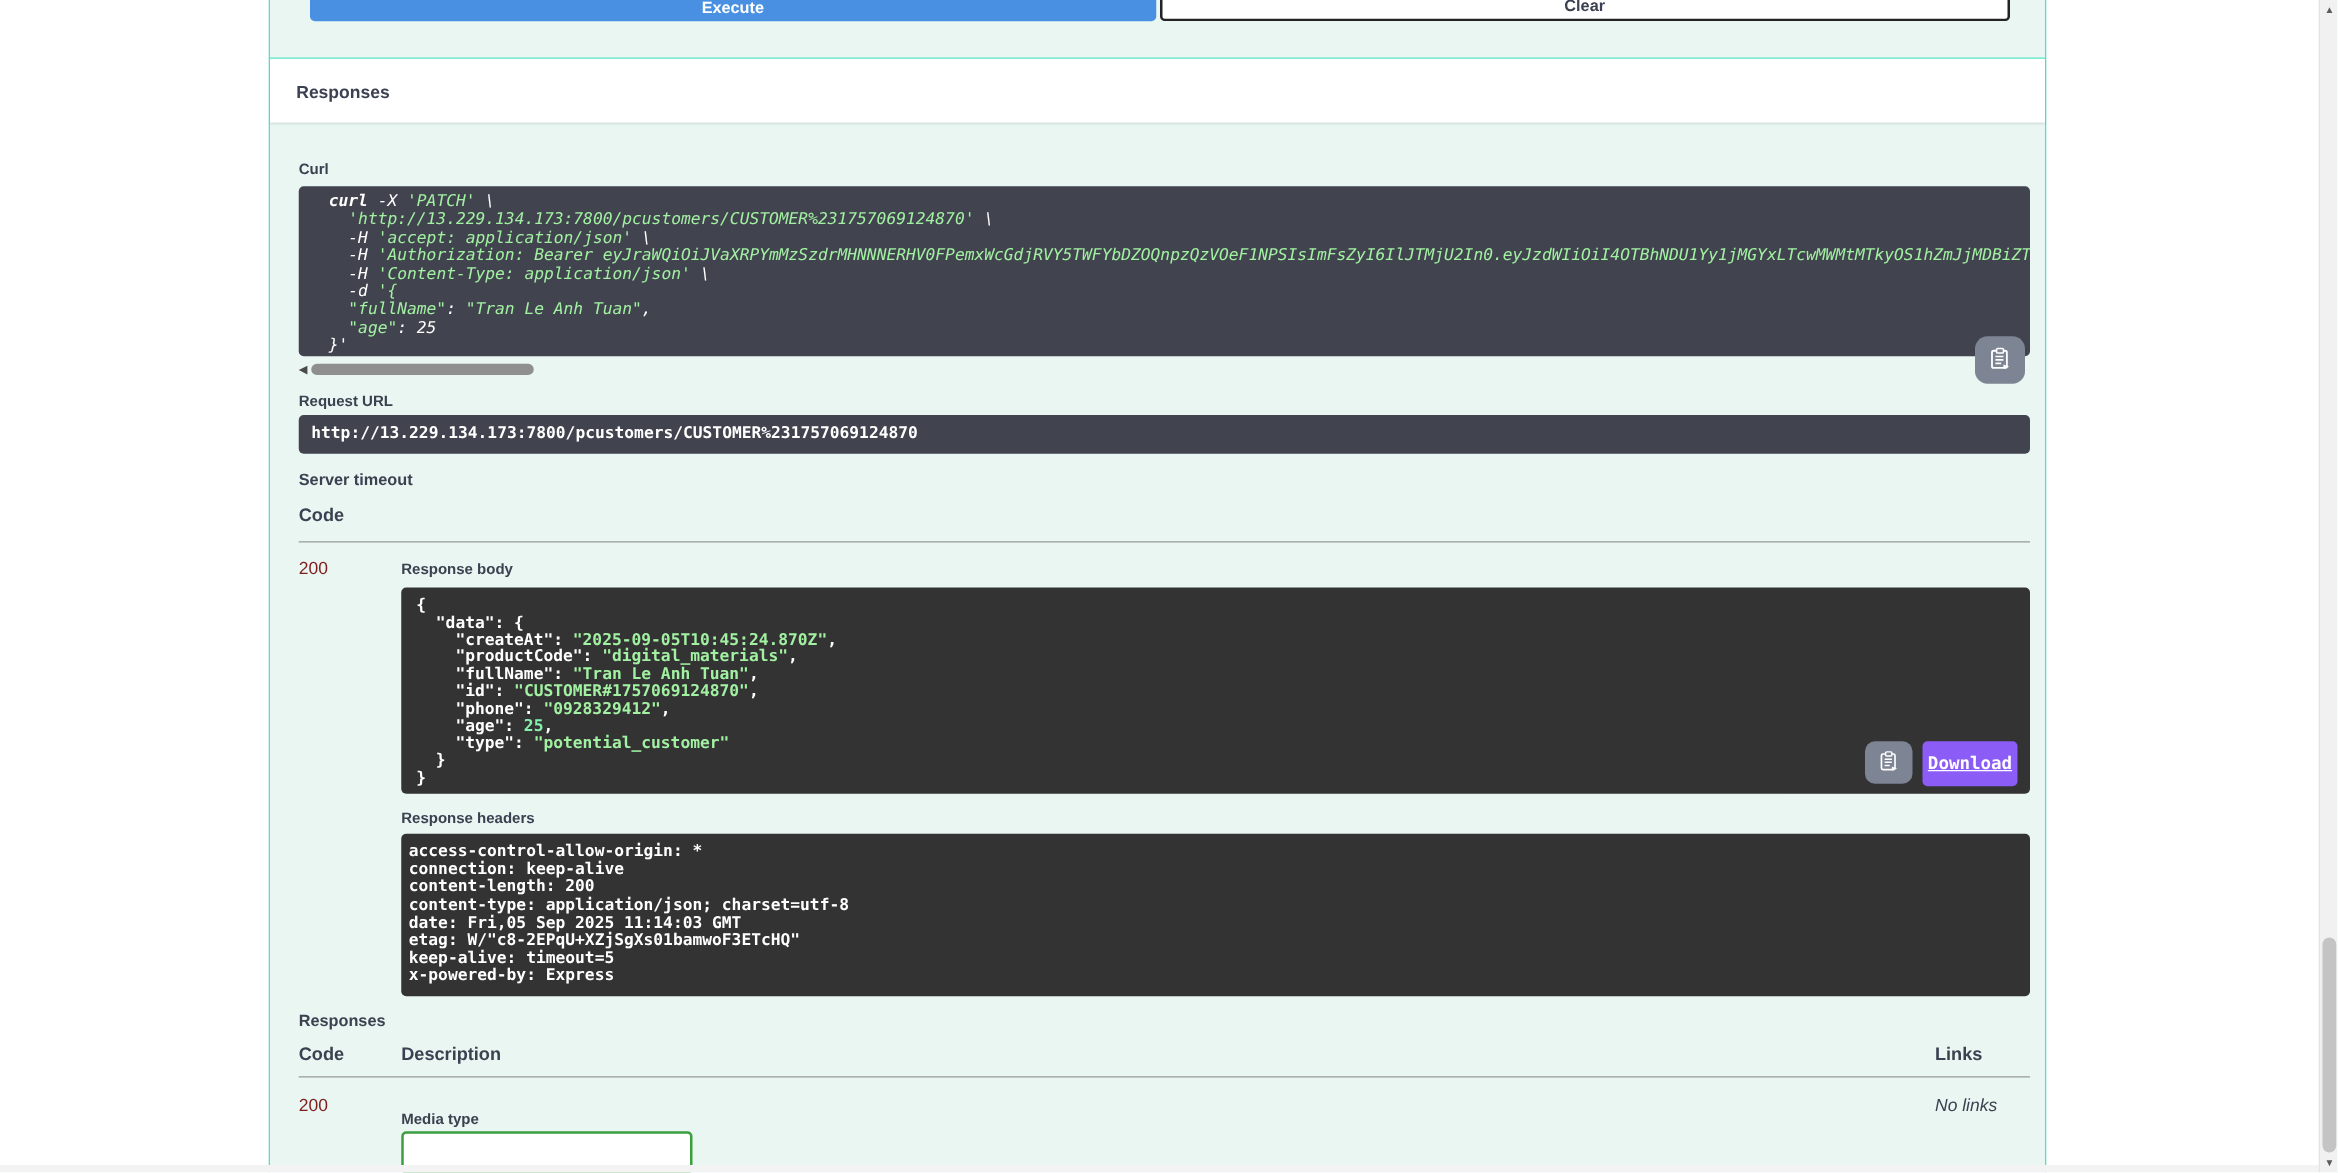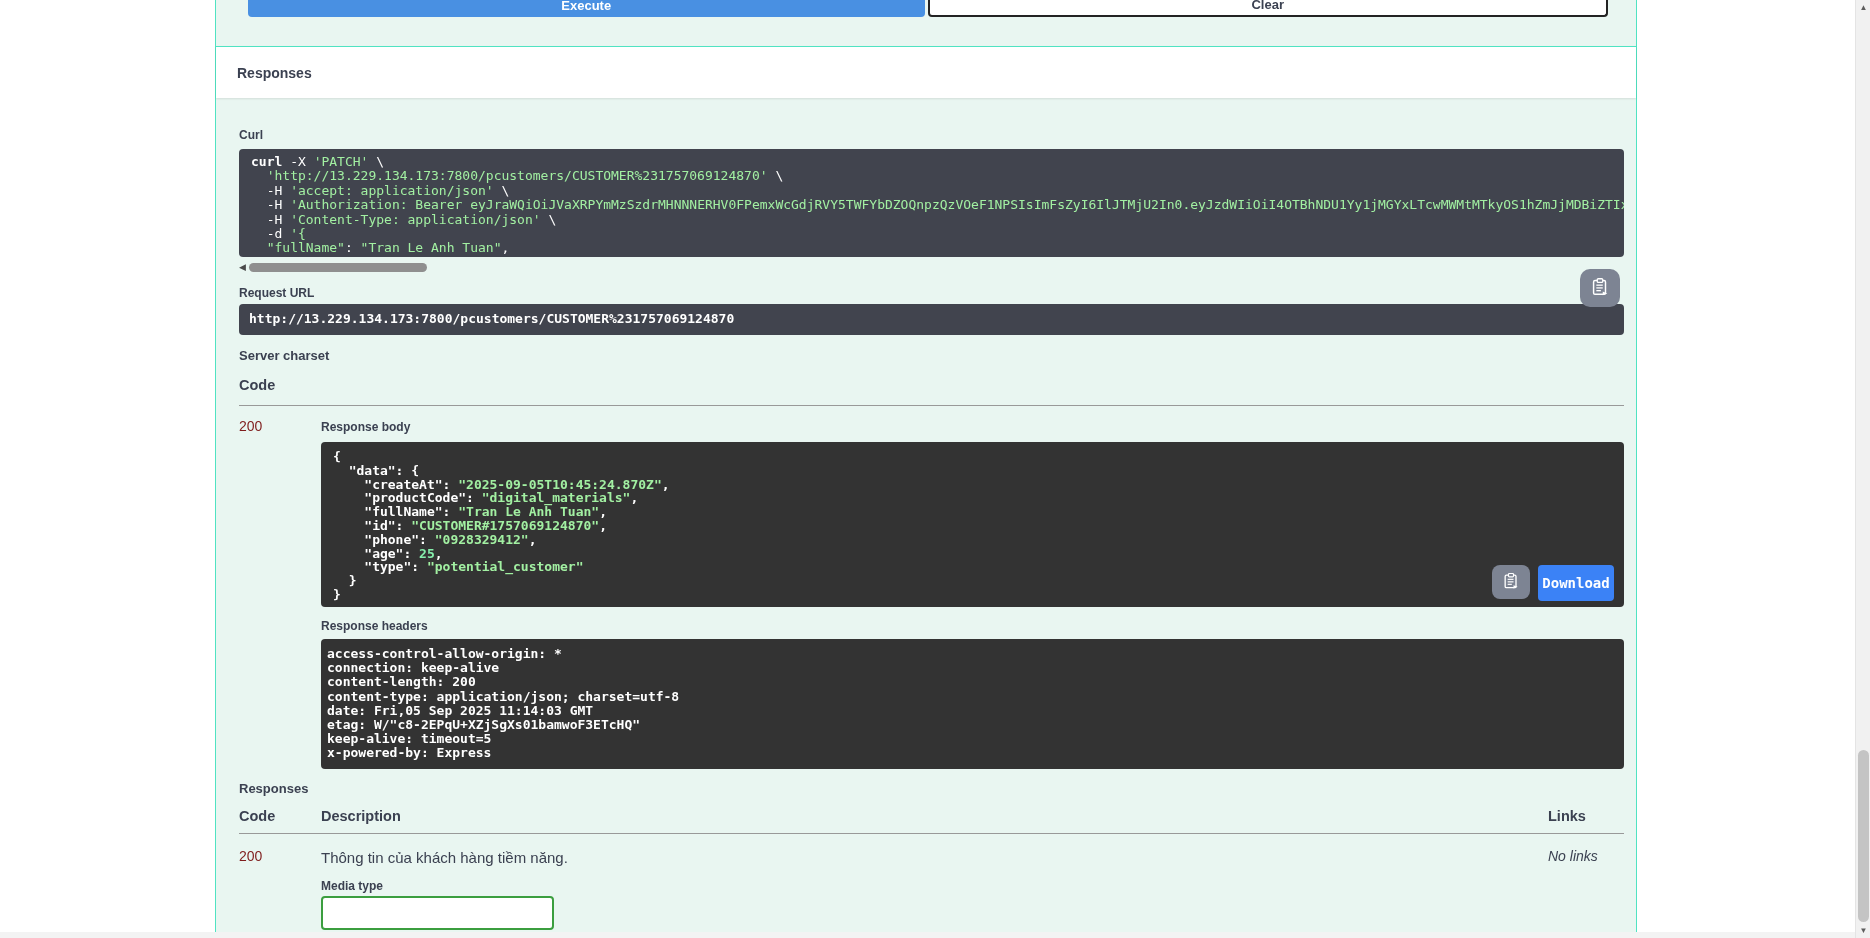--- a/index.html
+++ b/index.html
@@ -30,21 +30,21 @@
   pre.code { background:#41444e; border-radius:4px; color:#fff; overflow:hidden;
     font-family:"DejaVu Sans Mono","Liberation Mono",monospace; font-size:13px; line-height:14.4px;
     white-space:pre; }
   pre.code div { white-space:pre; }
   .tk-plain { color:#ffffff; }
   .tk-cmd { color:#ffffff; font-weight:700; }
   .tk-str { color:#a2f0a2; }
   .tk-num { color:#86efac; }
 
   .curl-wrap { position:relative; margin-top:7px; }
-  #curl-pre { height:108px; padding:6px 12px; }
+  #curl-pre { height:136px; padding:6px 24px;font-style:italic; }
   .copy-btn { position:absolute; width:40px; height:38px; background:#7d8493; border:none;
     border-radius:10px; display:flex; align-items:center; justify-content:center; cursor:pointer; }
   .copy-btn.curl-copy { right:4px; top:120px; }
 
   .hscroll { margin-top:5px; height:10px; display:flex; align-items:center; }
   .hscroll .larr { font-size:9px; color:#4a4a4a; line-height:10px; margin-right:3px; cursor:pointer; }
   .hscroll .thumb { width:178px; height:9px; background:#8f8f8f; border-radius:5px; cursor:pointer; }
 
   #request-url-label { margin-top:14px; }
   #request-url-pre { margin-top:4px; height:31px; padding:8px 10px; font-weight:600; }
@@ -57,22 +57,22 @@
   .tbl-row { display:grid; grid-template-columns:82px 1fr; padding-top:12px; }
   .status-code { font-size:14px; color:#7f1d1d; }
 
   #response-body-label { margin-top:2px; }
   #body-pre { margin-top:8px; height:165px; padding:8px 12px; background:#333333;
     position:relative; line-height:13.8px; font-weight:600; }
   #body-pre .copy-btn2 { position:absolute; bottom:8px; right:94px; width:38px; height:34px;
     background:#7d8493; border:none; border-radius:8px; display:flex; align-items:center;
     justify-content:center; cursor:pointer; }
   .download-btn { position:absolute; bottom:6px; right:10px; width:76px; height:36px;
-    background:#3b82f6; color:#fff; border:none; border-radius:4px; font-family:inherit;
-    font-size:14px; font-weight:700; cursor:pointer; }
+    background:#8b5cf6; color:#fff; border:none; border-radius:4px; font-family:inherit;
+    font-size:14px; font-weight:700; cursor:pointer;text-decoration:underline; }
 
   #response-headers-label { margin-top:12px; }
   #headers-pre { margin-top:6px; height:130px; padding:8px 6px; background:#333333;
     line-height:14.2px; font-weight:600; }
 
   #responses-doc-title { margin-top:12px; }
   .tbl-head3 { display:grid; grid-template-columns:82px 1fr 76px; margin-top:12px;
     padding-bottom:9px; border-bottom:1px solid #999; }
   .tbl-head3 .th { font-size:14.5px; font-weight:700; color:#3b4151; }
   .tbl-row3 { display:grid; grid-template-columns:82px 1fr 76px; padding-top:14px; }
@@ -129,21 +129,21 @@
         </button>
       </div>
       <div class="hscroll">
         <span class="larr">◀</span>
         <div class="thumb"></div>
       </div>
 
       <div class="block-label" id="request-url-label">Request URL</div>
       <pre class="code" id="request-url-pre">http://13.229.134.173:7800/pcustomers/CUSTOMER%231757069124870</pre>
 
-      <div class="h4-label" id="server-response-title">Server charset</div>
+      <div class="h4-label" id="server-response-title">Server timeout</div>
 
       <div class="tbl-head">
         <div class="th">Code</div>
       </div>
 
       <div class="tbl-row">
         <div class="status-code">200</div>
         <div>
           <div class="block-label" id="response-body-label">Response body</div>
           <pre class="code" id="body-pre"><div><span class="tk-plain">{</span></div><div><span class="tk-plain">  "data": {</span></div><div><span class="tk-plain">    "createAt": </span><span class="tk-str">"2025-09-05T10:45:24.870Z"</span><span class="tk-plain">,</span></div><div><span class="tk-plain">    "productCode": </span><span class="tk-str">"digital_materials"</span><span class="tk-plain">,</span></div><div><span class="tk-plain">    "fullName": </span><span class="tk-str">"Tran Le Anh Tuan"</span><span class="tk-plain">,</span></div><div><span class="tk-plain">    "id": </span><span class="tk-str">"CUSTOMER#1757069124870"</span><span class="tk-plain">,</span></div><div><span class="tk-plain">    "phone": </span><span class="tk-str">"0928329412"</span><span class="tk-plain">,</span></div><div><span class="tk-plain">    "age": </span><span class="tk-num">25</span><span class="tk-plain">,</span></div><div><span class="tk-plain">    "type": </span><span class="tk-str">"potential_customer"</span></div><div><span class="tk-plain">  }</span></div><div><span class="tk-plain">}</span></div><button class="copy-btn2"><span><svg width="20" height="20" viewBox="0 0 24 24" fill="none">
@@ -163,21 +163,20 @@
 
       <div class="tbl-head3">
         <div class="th">Code</div>
         <div class="th">Description</div>
         <div class="th">Links</div>
       </div>
 
       <div class="tbl-row3">
         <div class="status-code">200</div>
         <div>
-          <div class="desc-text">Thông tin của khách hàng tiềm năng.</div>
           <div class="block-label" id="media-type-label">Media type</div>
           <select class="media-select"></select>
         </div>
         <div class="no-links">No links</div>
       </div>
 
     </div>
   </div>
 
   <div class="hpage-bar"></div>

